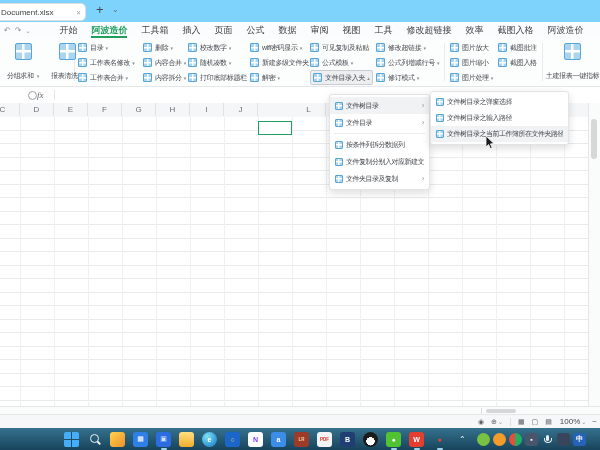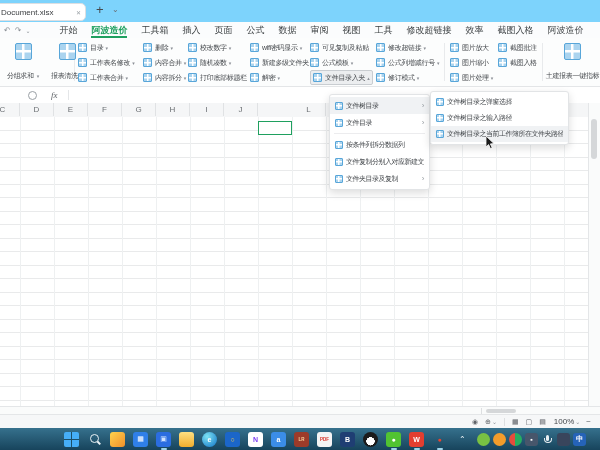--- a/index.html
+++ b/index.html
@@ -39,21 +39,21 @@
   .gi{width:9px;height:9px;flex:none;border:1px solid var(--icon-blue);border-radius:1px;
       background-image:linear-gradient(#fff,#fff),linear-gradient(#fff,#fff);
       background-size:1.5px 100%,100% 1.5px;background-position:50% 0,0 50%;
       background-repeat:no-repeat;background-color:var(--icon-blue-fill);box-sizing:border-box;}
   .gi.big{width:17px;height:17px;background-size:2.5px 100%,100% 2.5px;border-radius:2px;}
   .gi.mini{width:8px;height:8px;}
   
   .fbar{position:absolute;top:87px;left:0;width:589px;height:16px;background:#fff;
         border-bottom:1px solid #e4e6e8;display:flex;align-items:center;}
   .nb-icon{width:7px;height:7px;border:1px solid #9aa0a5;border-radius:50%;margin-left:28px;}
-  .fx{font-size:9px;font-style:italic;color:#5f6368;font-family:"Liberation Serif",serif;margin-left:14px;}
+  .fx{font-size:9px;font-style:italic;color:#5f6368;font-family:"Liberation Serif",serif;}
   .fsep{width:1px;height:10px;background:#e4e6e8;margin-left:10px;}
   .fx-input{flex:1;height:100%;}
   
   .headers{position:absolute;top:103px;left:0;width:589px;height:14px;background:#f5f6f7;
            border-bottom:1px solid #dadcde;overflow:hidden;}
   .ch{position:absolute;top:0;width:34px;height:13px;line-height:13px;text-align:center;
       font-size:8px;color:#6b6f73;border-right:1px solid #e0e2e4;box-sizing:border-box;}
   .grid{position:absolute;top:117px;left:0;width:589px;height:289px;background:#fff;
         background-image:repeating-linear-gradient(to right,transparent 0 33px,#eef0f1 33px 34px),
                          repeating-linear-gradient(to bottom,transparent 0 12.5px,#e9eaeb 12.5px 13.5px);
@@ -77,21 +77,21 @@
   .sm .mi{height:16px;}
   .mi.hover{background:#f0f2f4;}
   .mi .gi{margin-right:3px;}
   .milbl{overflow:hidden;}
   .subarr{margin-left:auto;color:#9aa0a5;font-size:8px;padding-left:3px;}
   .mdiv{height:1px;background:#ececee;margin:2px 4px;}
   .cursor{position:absolute;left:486px;top:136px;z-index:60;}
   
   .statusbar{position:absolute;top:414px;left:0;width:600px;height:14px;background:#f6f7f8;
              border-top:1px solid #e4e6e8;display:flex;align-items:center;justify-content:flex-end;
-             padding-right:9px;box-sizing:border-box;color:#5f6368;}
+             padding-right:3px;box-sizing:border-box;color:#5f6368;}
   .sb-ico{font-size:7px;margin-left:7px;}
   .sb-caret{font-size:6px;color:#8b9096;margin-left:1px;}
   .sb-sep{width:1px;height:8px;background:#dddfe1;margin-left:7px;}
   .sb-zoom{font-size:8px;margin-left:8px;color:#45494d;}
   .sb-min{font-size:8px;margin-left:6px;color:#5f6368;}
   
   .taskbar{position:absolute;top:428px;left:0;width:600px;height:22px;
            background:linear-gradient(180deg,var(--taskbar-top),var(--taskbar-bottom));}
   .tb-main{position:absolute;left:64px;top:0;height:22px;display:flex;align-items:center;gap:8px;}
   .tb-tray{position:absolute;left:477px;top:0;height:22px;display:flex;align-items:center;gap:3px;}

